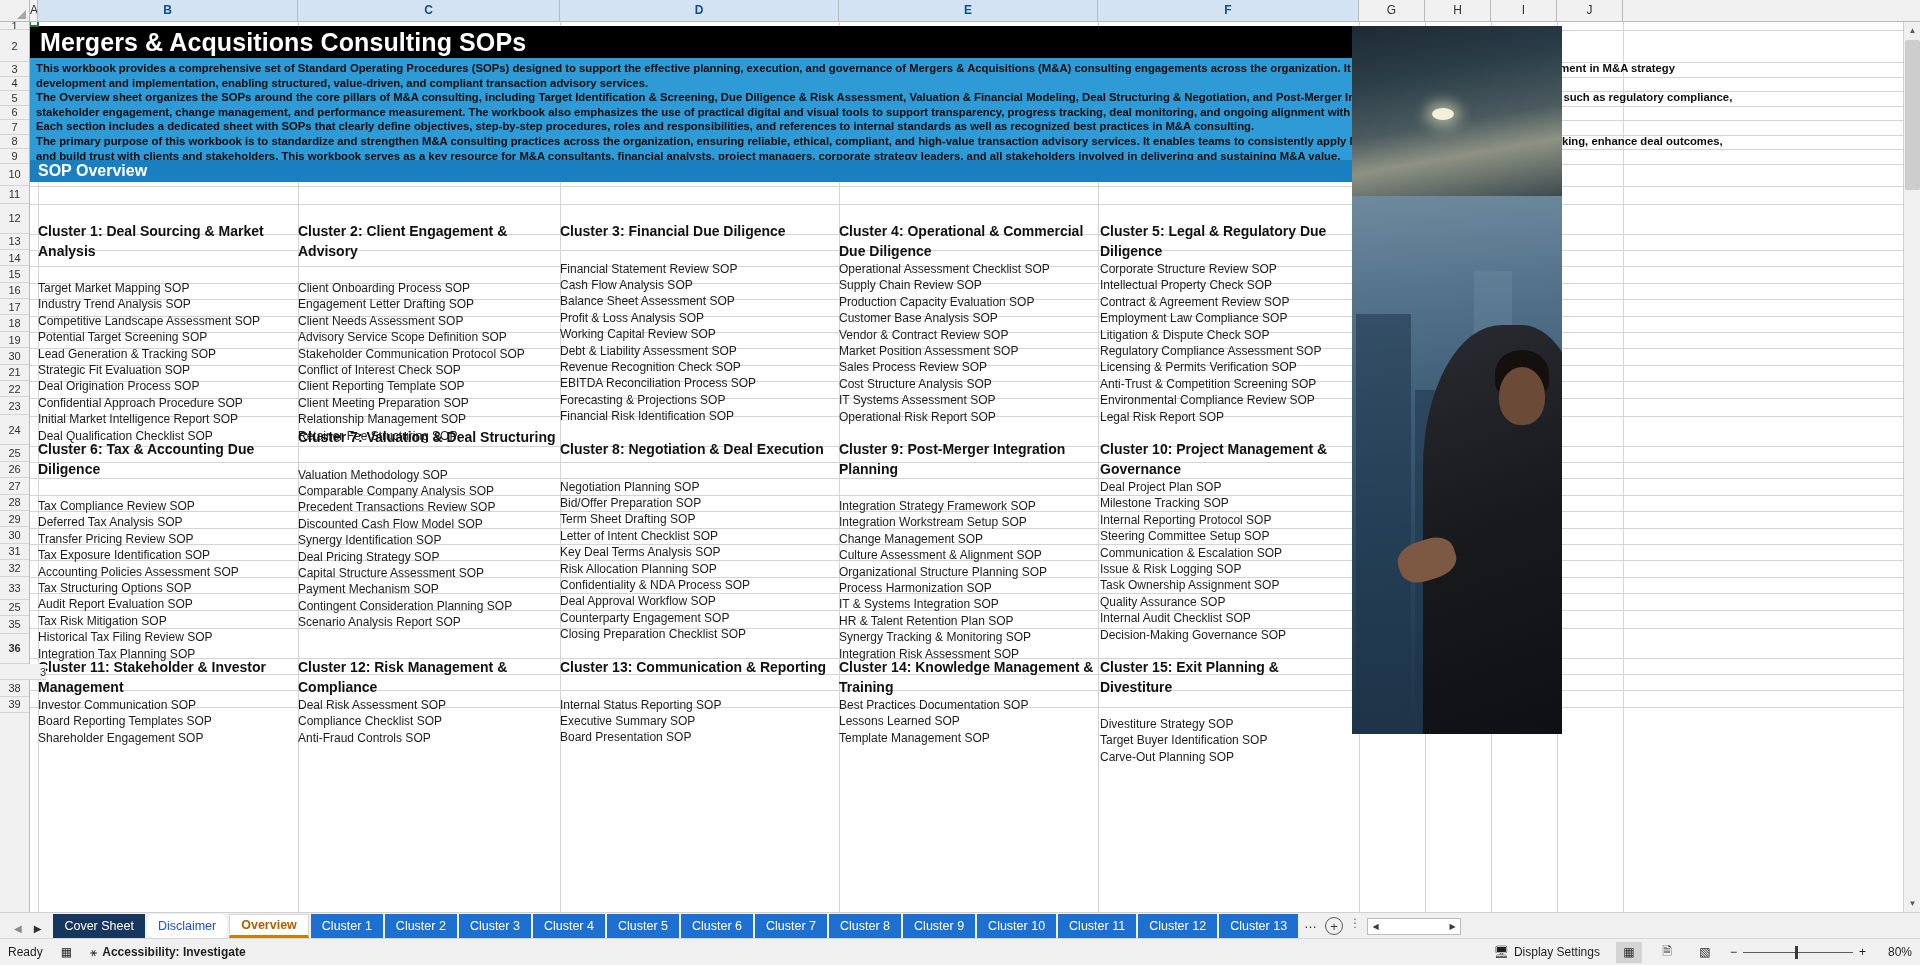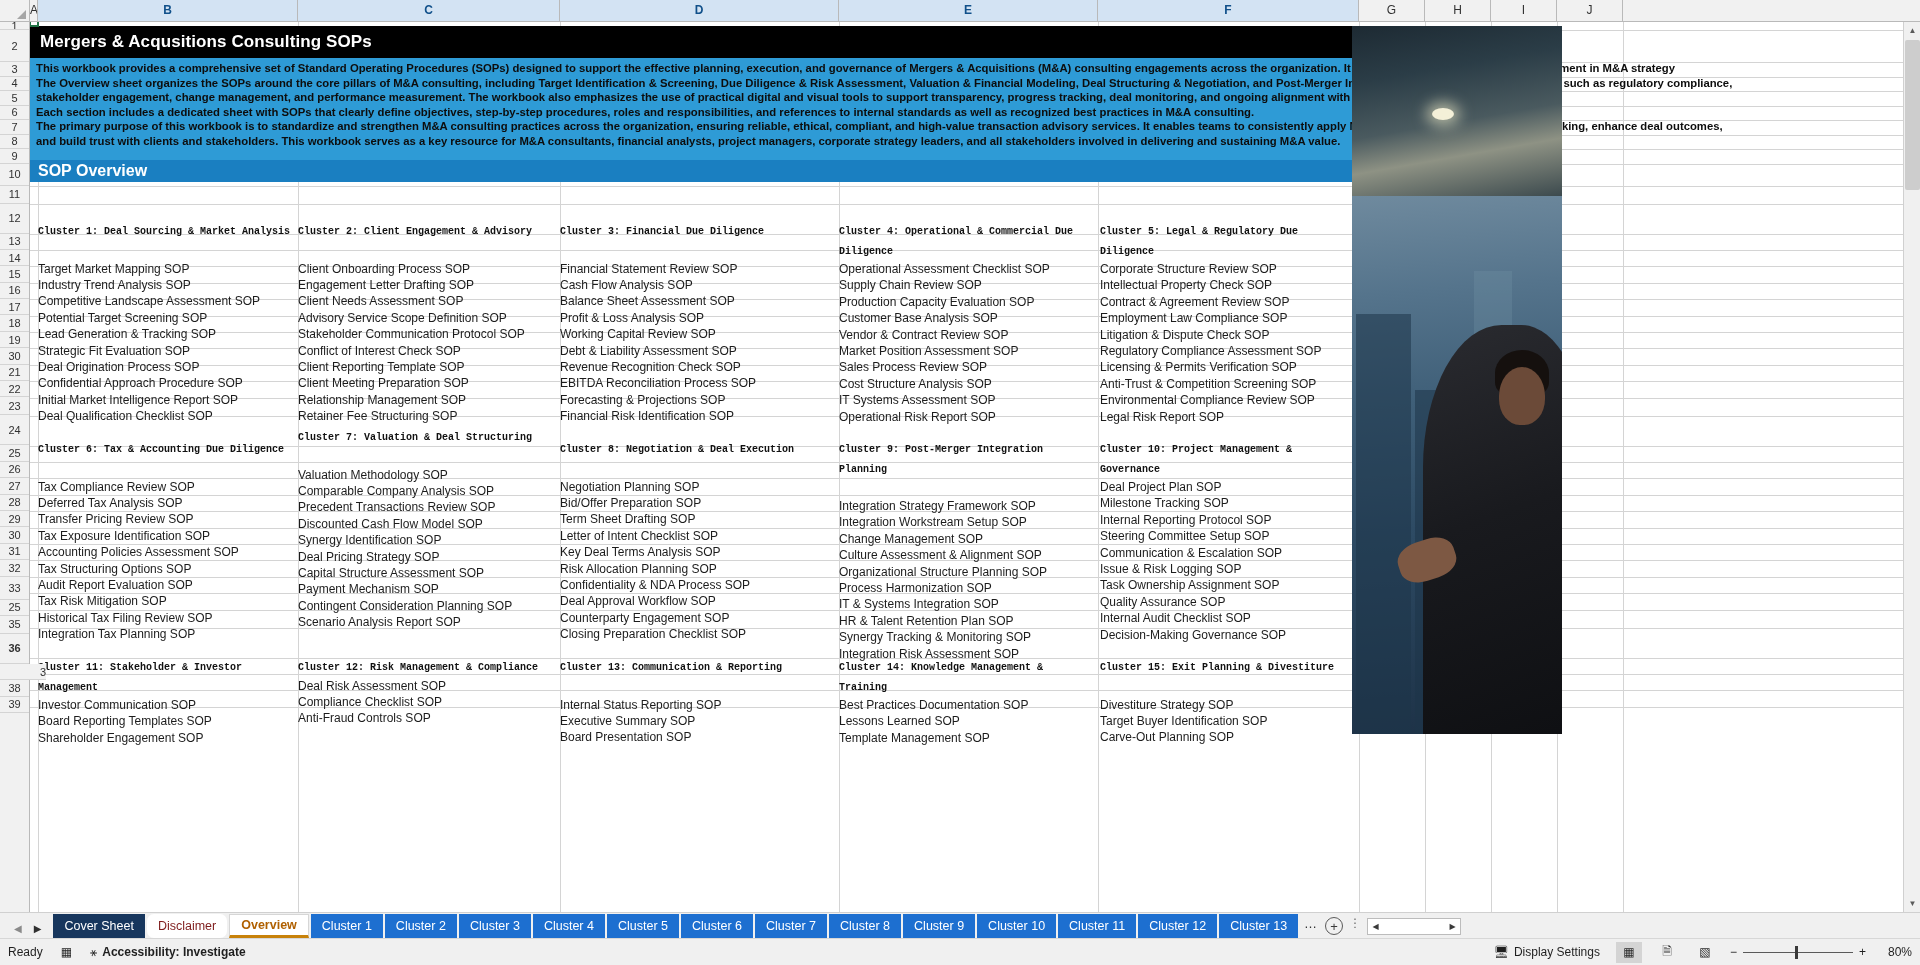--- a/index.html
+++ b/index.html
@@ -49,21 +49,21 @@
   }
   .grid-area { flex: 1 1 auto; position: relative; background: #ffffff; overflow: hidden; }
 
   
   .vline { position: absolute; top: 0; bottom: 0; width: 1px; background: #d4d4d4; }
   .hline { position: absolute; left: 0; right: 0; height: 1px; background: #d4d4d4; }
 
   
   .title-banner {
     position: absolute; background: #000000; color: #ffffff;
-    font-size: 17px; font-weight: bold; letter-spacing: 0.1px;
+    font-size: 25px; font-weight: bold; letter-spacing: 0.1px;
     display: flex; align-items: center; padding-left: 10px;
     font-family: "Liberation Sans", sans-serif;
   }
   .desc-banner {
     position: absolute; background: #2e9bd6; color: #111111;
     padding: 3px 6px 0 6px;
   }
   .desc-line {
     font-size: 11.3px; color: #0d0d0d; line-height: 14.6px;
     font-weight: bold; white-space: nowrap; overflow: visible;
@@ -72,22 +72,22 @@
   .overview-banner {
     position: absolute; background: #1a7fc1; color: #ffffff;
     font-size: 16px; font-weight: bold;
     display: flex; align-items: center; padding-left: 8px;
     font-family: "Liberation Sans", sans-serif;
   }
 
   
   .cluster-col { position: absolute; }
   .cluster-title {
-    font-size: 10px; font-weight: bold; color: #111111;
-    line-height: 19.5px; font-family: Liberation Mono, monospace;
+    font-size: 14px; font-weight: bold; color: #111111;
+    line-height: 19.5px; font-family: Liberation Sans, sans-serif;
   }
   .sop-item {
     font-size: 12px; color: #1c1c1c; line-height: 16.4px;
     white-space: nowrap; font-family: "Liberation Sans", sans-serif;
   }
 
   
   .photo {
     position: absolute; overflow: hidden;
   }
@@ -156,21 +156,21 @@
   }
   .navarrows { display: flex; gap: 12px; align-items: center; padding: 0 12px 4px 8px; }
   .navarrow { color: #8a8a8a; font-size: 10px; }
   .navarrow.active { color: #303030; }
   .tab {
     height: 24px; padding: 0 11px; display: flex; align-items: center;
     font-size: 12.5px; margin-right: 2px; white-space: nowrap;
     font-family: "Liberation Sans", sans-serif;
   }
   .tab.cover { background: #17365d; color: #ffffff; }
-  .tab.disc { background: #ffffff; color: #7f1d1d; border-radius: 7px; }
+  .tab.disc { background: #ffffff; color: #1d4ed8; border-radius: 7px; }
   .tab.active {
     background: #ffffff; color: #b06000; font-weight: bold;
     border-bottom: 3px solid #c8820a; border-top: 1px solid #d6d6d6;
     border-left: 1px solid #d6d6d6; border-right: 1px solid #d6d6d6;
   }
   .tab.cluster { background: #1d6fd0; color: #ffffff; }
   .tab-ellipsis { color: #333; font-size: 13px; padding: 0 6px 4px 4px; align-self: center; }
   .plus-btn {
     width: 18px; height: 18px; border: 1.4px solid #5a5a5a; border-radius: 50%;
     display: flex; align-items: center; justify-content: center;
@@ -324,20 +324,21 @@
           <div class="hline" style="top: 684.7px;"></div>
         </div>
 
       <div class="title-banner" style="left:0px; top:4px; width:1322px; height:32px;">
         <span>Mergers &amp; Acqusitions Consulting SOPs</span>
       </div>
 
       <div class="desc-banner" style="left:0px; top:36px; width:1322px; height:102px;">
         <div id="desclines">
             <div class="desc-line">This workbook provides a comprehensive set of Standard Operating Procedures (SOPs) designed to support the effective planning, execution, and governance of Mergers &amp; Acquisitions (M&amp;A) consulting engagements across the organization. It ensures consistency, clarity, and alignment in M&amp;A strategy</div>
+            <div class="desc-line">development and implementation, enabling structured, value-driven, and compliant transaction advisory services.</div>
             <div class="desc-line">The Overview sheet organizes the SOPs around the core pillars of M&amp;A consulting, including Target Identification &amp; Screening, Due Diligence &amp; Risk Assessment, Valuation &amp; Financial Modeling, Deal Structuring &amp; Negotiation, and Post-Merger Integration, along with supporting areas such as regulatory compliance,</div>
             <div class="desc-line">stakeholder engagement, change management, and performance measurement. The workbook also emphasizes the use of practical digital and visual tools to support transparency, progress tracking, deal monitoring, and ongoing alignment with strategic objectives.</div>
             <div class="desc-line">Each section includes a dedicated sheet with SOPs that clearly define objectives, step-by-step procedures, roles and responsibilities, and references to internal standards as well as recognized best practices in M&amp;A consulting.</div>
             <div class="desc-line">The primary purpose of this workbook is to standardize and strengthen M&amp;A consulting practices across the organization, ensuring reliable, ethical, compliant, and high-value transaction advisory services. It enables teams to consistently apply M&amp;A principles, accelerate decision-making, enhance deal outcomes,</div>
             <div class="desc-line">and build trust with clients and stakeholders. This workbook serves as a key resource for M&amp;A consultants, financial analysts, project managers, corporate strategy leaders, and all stakeholders involved in delivering and sustaining M&amp;A value.</div>
           </div>
       </div>
 
       <div class="overview-banner" style="left:0px; top:138px; width:1322px; height:22px;">
         <span>SOP Overview</span>

